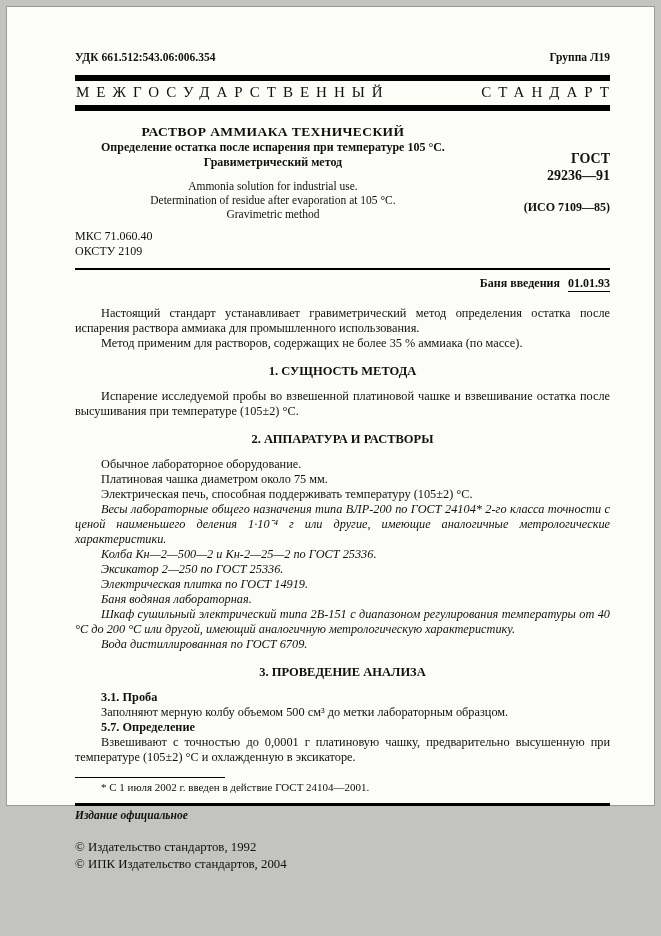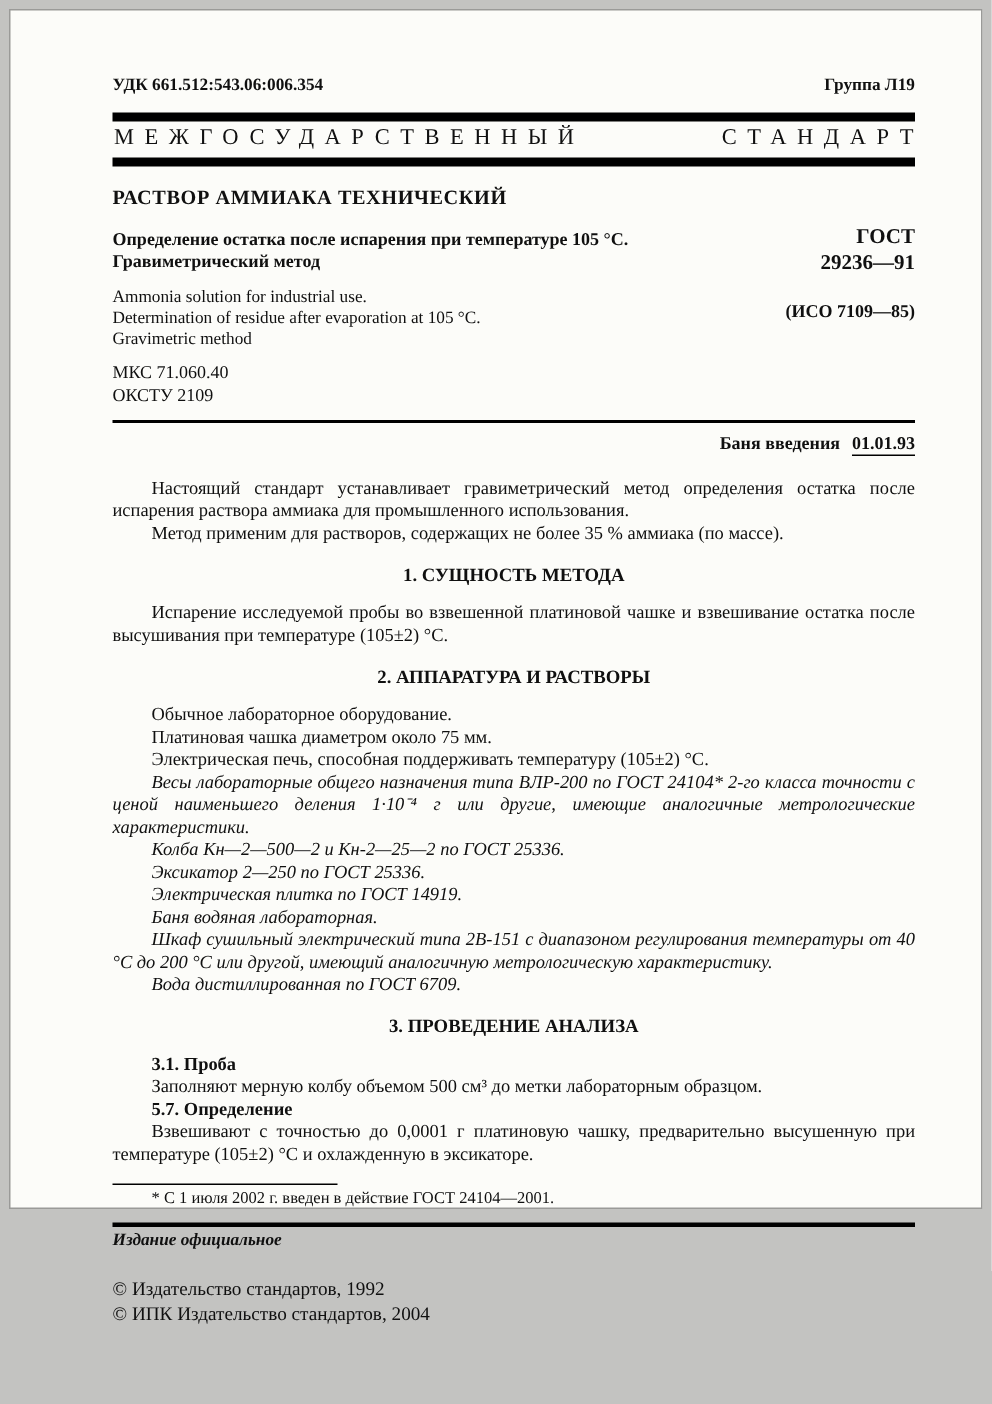--- a/index.html
+++ b/index.html
@@ -25,24 +25,24 @@
   .bar { height: 6px; background: #000; }
   .banner-text {
     display: flex; justify-content: space-between;
     font-weight: normal; font-size: 15px;
     padding: 3px 1px 4px 1px;
   }
   .banner-text span { letter-spacing: 7px; white-space: nowrap; }
   .banner-text span:last-child { margin-right: -7px; }
 
   .head-cols { display: flex; margin-top: 13px; }
-  .head-left { width: 74%; text-align: left; font-family: Liberation Serif, serif; }
+  .head-left { width: 74%; text-align: center; font-family: Liberation Serif, serif; }
   .head-right { width: 26%; text-align: right; padding-top: 26px; }
   .doc-title { font-weight: bold; font-size: 13.5px; letter-spacing: 0.4px; }
-  .subtitle-ru { font-weight: bold; font-size: 12px; line-height: 15px; margin-top: 12px; }
+  .subtitle-ru { font-weight: bold; font-size: 12px; line-height: 15px; }
   .subtitle-en { font-size: 11.5px; line-height: 14px; margin-top: 9px; }
   .gost-label { font-weight: bold; font-size: 14px; line-height: 17px; }
   .iso { font-weight: bold; font-size: 12px; margin-top: 16px; }
 
   .mks-block { margin-top: 8px; font-size: 12px; line-height: 15px; }
 
   .rule-thin { height: 2px; background: #000; margin-top: 9px; }
   .date-line { text-align: right; font-weight: bold; font-size: 12px; margin-top: 6px; }
   .date-value { border-bottom: 1px solid #000; margin-left: 5px; padding-bottom: 1px; margin-top: 44px; }
 

